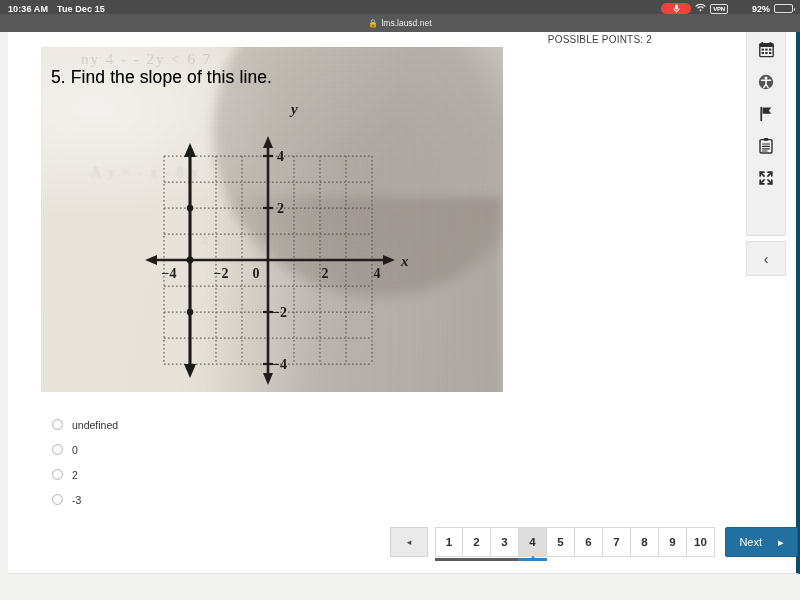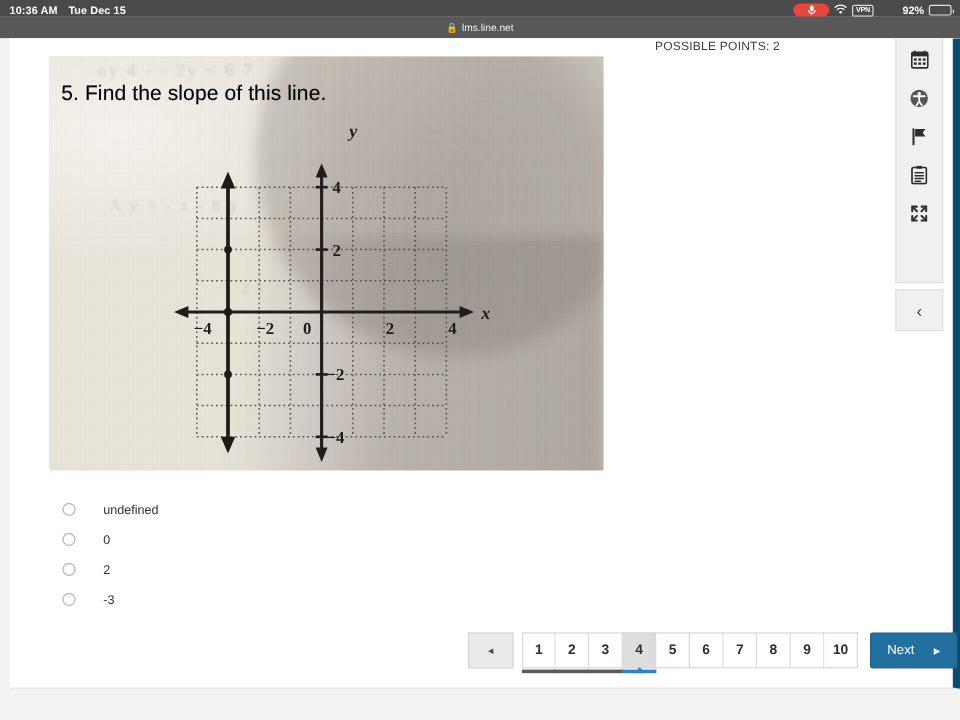--- a/index.html
+++ b/index.html
@@ -58,21 +58,21 @@
   
   #viewport {
     position: absolute; left: 0; top: 32px;
     width: 800px; height: 568px;
     background: #f3f3f1;
   }
   #page-card {
     position: absolute; left: 8px; top: 0;
     width: 792px; height: 542px;
     background: #ffffff;
-    border-right: 6px solid #0c4a6e;
+    border-right: 4px solid #0c4a6e;
     border-bottom: 1px solid #e0e0e0;
   }
 
   
   #possible-points {
     position: absolute; right: 144px; top: 2px;
     font-size: 10px; color: #3d3d3d;
     letter-spacing: .2px;
   }
 
@@ -172,21 +172,21 @@
   #graph-area { position: absolute; left: 0; top: 0; width: 462px; height: 345px; }
 
   
   #options {
     position: absolute; left: 44px; top: 380px;
     width: 320px;
   }
   .option-row {
     display: flex; align-items: center;
     height: 25px;
-    gap: 23px;
+    gap: 9px;
   }
   .radio {
     width: 11px; height: 11px; border-radius: 50%;
     border: 1px solid #b7b7b7;
     background: radial-gradient(circle at 50% 38%, #ffffff 45%, #ececec 100%);
     box-shadow: inset 0 1px 1px rgba(0,0,0,.06);
     flex: none;
   }
   .option-label { font-size: 10.5px; color: #333333; }
 
@@ -263,21 +263,21 @@
         </svg>
     </span>
     <span class="vpn-badge">VPN</span>
     <span class="batt-pct">92%</span>
     <span class="batt-shell"><span class="batt-fill" style="width:92%"></span></span>
   </div>
 </div>
 
 <div id="url-bar">
   <span class="lock">🔒</span>
-  <span>lms.line.net</span>
+  <span>lms.lausd.net</span>
 </div>
 
 <div id="viewport">
   <div id="page-card">
 
     <div id="possible-points">POSSIBLE POINTS: 2</div>
 
     <div id="tool-rail">
       <div class="tool-btn">
         <svg width="15" height="16" viewBox="0 0 15 16">

